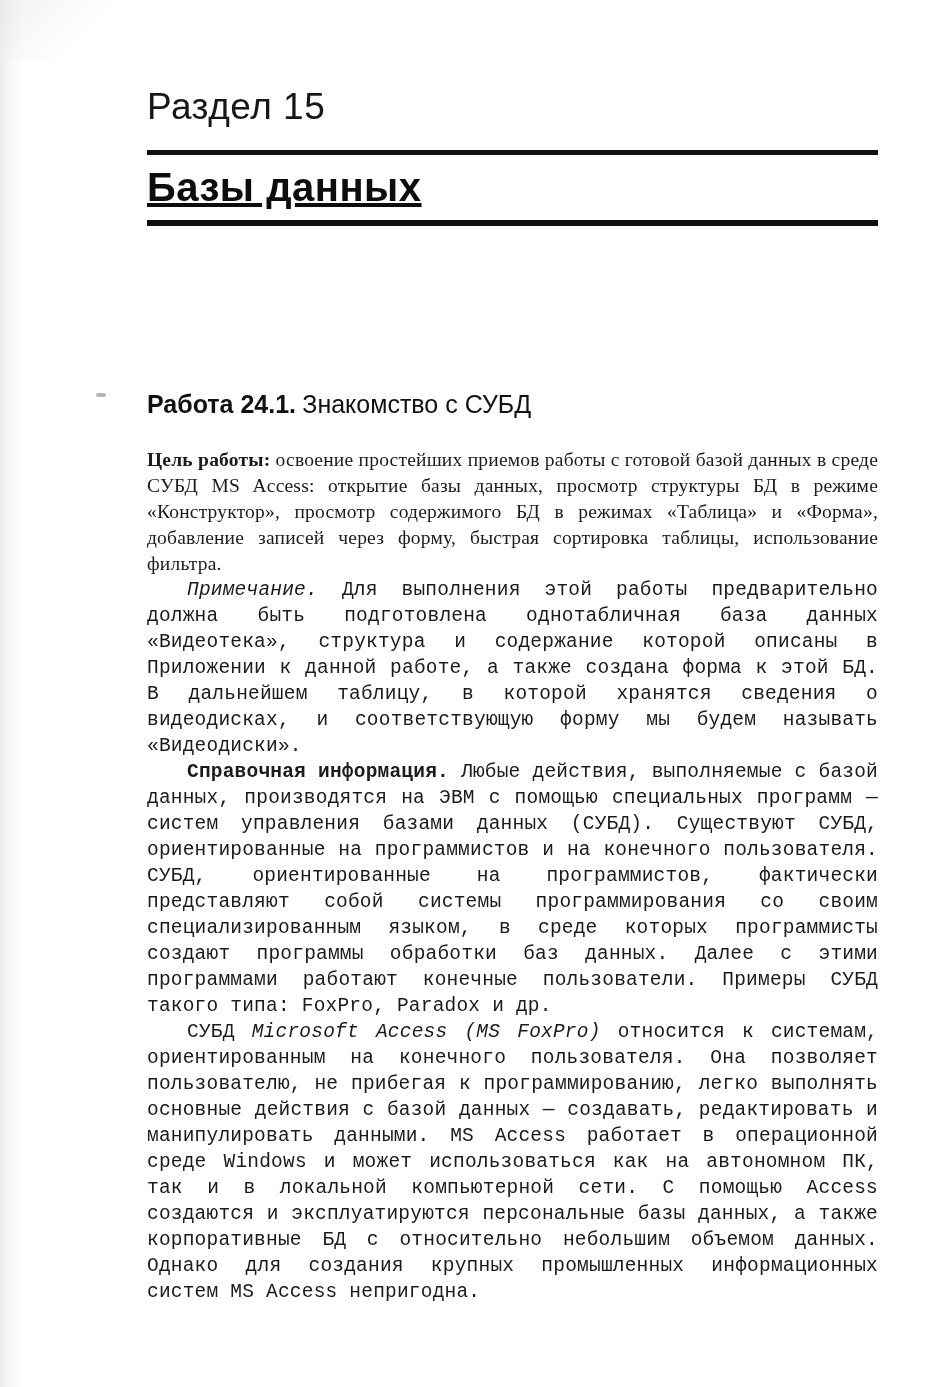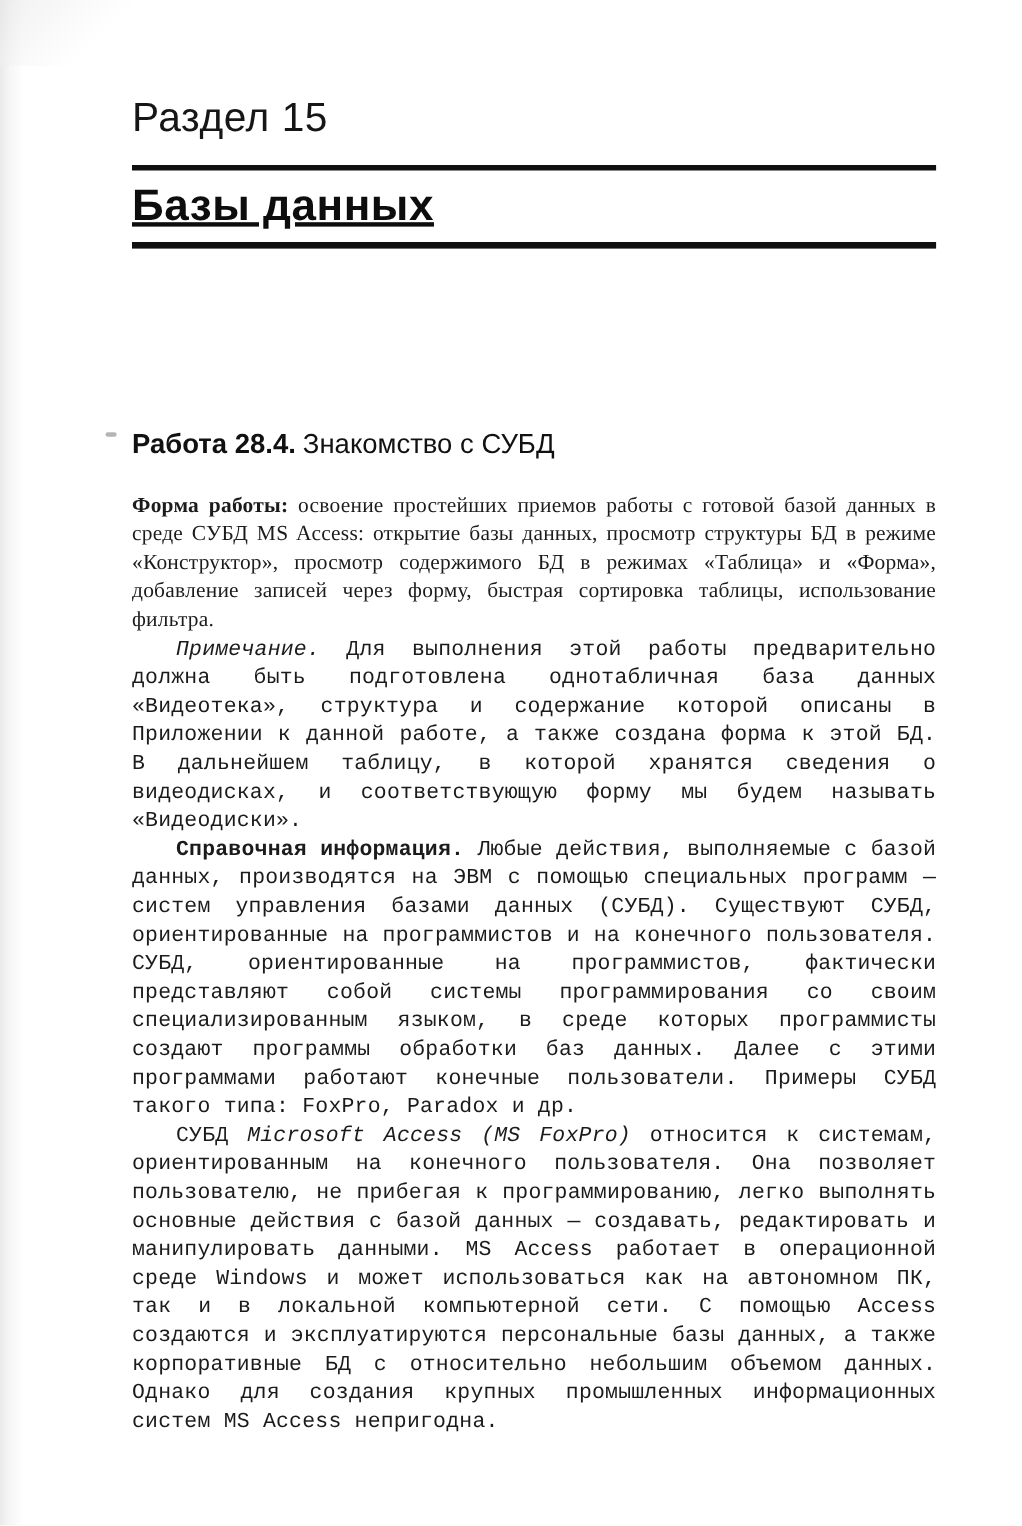--- a/index.html
+++ b/index.html
@@ -33,21 +33,21 @@
   }
   .scan-mark {
     position: absolute;
     left: 96px; top: 393px;
     width: 10px; height: 4px;
     background: #b5b5b5;
     border-radius: 2px;
   }
   .content {
     position: absolute;
-    left: 120px;
+    left: 147px;
     top: 0;
     width: 731px;
   }
   .chapter-number {
     margin: 0;
     padding-top: 86px;
     font-family: "Liberation Sans", sans-serif;
     font-weight: 400;
     font-size: 37px;
     letter-spacing: 0.5px;
@@ -113,28 +113,28 @@
 
     <h1 class="chapter-number">Раздел 15</h1>
 
     <div class="rule rule-top"></div>
 
     <h2 class="chapter-title">Базы данных</h2>
 
     <div class="rule rule-bottom"></div>
 
     <div class="work-title">
-      <span class="work-label">Работа 28.4.</span>
+      <span class="work-label">Работа 24.1.</span>
       <span class="work-name">Знакомство с СУБД</span>
     </div>
 
     <div class="body-text">
 
       <p>
-        <span class="lead-bold">Форма работы:</span>
+        <span class="lead-bold">Цель работы:</span>
         <span>освоение простейших приемов работы с готовой базой данных в среде СУБД MS Access: открытие базы данных, просмотр структуры БД в режиме «Конструктор», просмотр содержимого БД в режимах «Таблица» и «Форма», добавление записей через форму, быстрая сортировка таблицы, использование фильтра.</span>
       </p>
 
       <p class="indent">
         <span class="lead-italic">Примечание.</span>
         <span>Для выполнения этой работы предварительно должна быть подготовлена однотабличная база данных «Видеотека», структура и содержание которой описаны в Приложении к данной работе, а также создана форма к этой БД. В дальнейшем таблицу, в которой хранятся сведения о видеодисках, и соответствующую форму мы будем называть «Видеодиски».</span>
       </p>
 
       <p class="indent">
         <span class="lead-bold">Справочная информация.</span>

